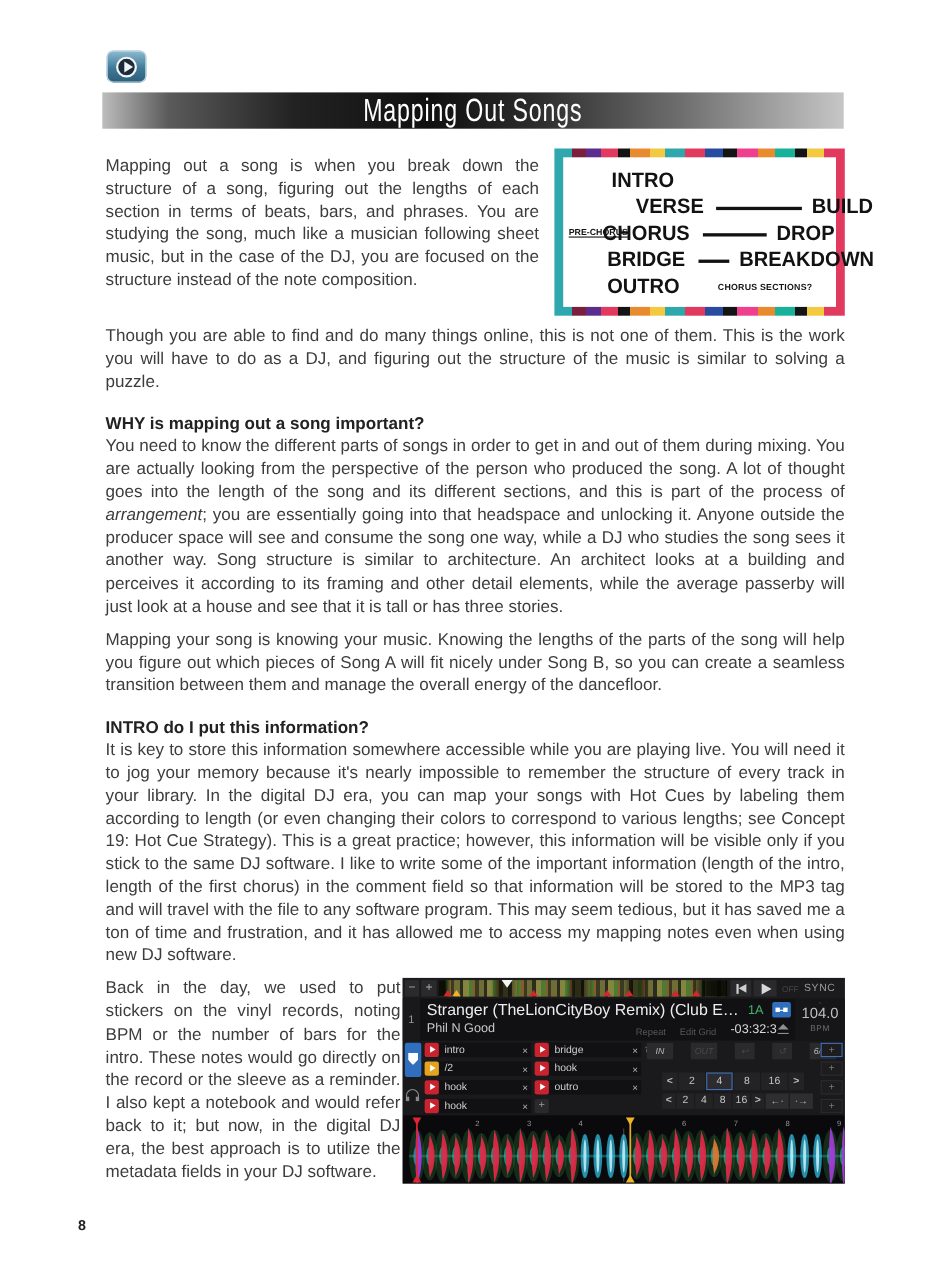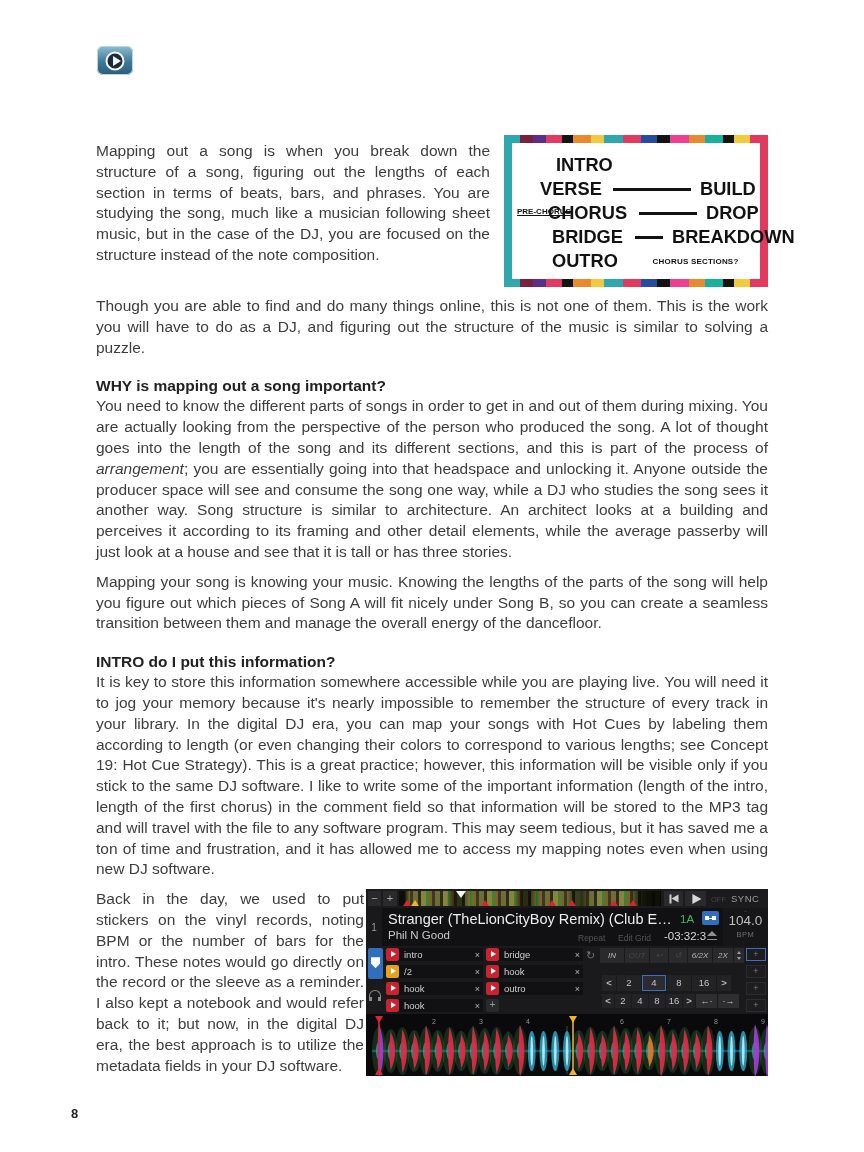--- a/index.html
+++ b/index.html
@@ -35,21 +35,21 @@
   .what-text { width:394px; }
   
   .frame { margin-left:auto; width:264px; height:152px; margin-top:-6px; padding:8px;
     background:linear-gradient(90deg,#2fa8ad 0 6%,#7a1f3d 6% 11%,#5b2d8e 11% 16%,#e23a5f 16% 22%,#141414 22% 26%,#e88b2f 26% 33%,#f3c93f 33% 38%,#2fa8ad 38% 45%,#e23a5f 45% 52%,#274b9f 52% 58%,#141414 58% 63%,#ef3f8f 63% 70%,#e88b2f 70% 76%,#18b29a 76% 83%,#141414 83% 87%,#f3c93f 87% 93%,#e23a5f 93% 100%); }
   .frame-inner { position:relative; width:100%; height:100%; background:#fff; padding-top:10px; }
   .drow { display:flex; align-items:center; height:24px; color:#121212; }
   .dword { font-size:19px; font-weight:bold; letter-spacing:0; transform:scaleX(.96); transform-origin:left; white-space:nowrap; }
   .dline { height:3px; background:#121212; margin:0 9px; flex:none; }
   .dsmall { font-size:8px; font-weight:bold; color:#121212; letter-spacing:.2px; }
   .dpre { position:absolute; left:5px; top:64px; font-size:8px; font-weight:bold; color:#121212;text-decoration:underline; }
-  .r1{padding-left:44px;} .r2{padding-left:28px;} .r3{padding-left:36px;} .r4{padding-left:40px;} .r5{padding-left:40px;}
+  .r1{padding-left:44px;} .r2{padding-left:66px;} .r3{padding-left:36px;} .r4{padding-left:40px;} .r5{padding-left:40px;}
   
   .back-row { display:flex; margin-top:9px;justify-content:flex-end; }
   .back-text { width:268px; }
   
   .serato { position:relative; margin-left:auto; width:402px; height:187px; background:#151517;
     font-family:"Liberation Sans",sans-serif; overflow:hidden; }
   .srow1 { position:absolute; left:0; top:0; width:402px; height:19px; background:#1b1b1d; }
   .sbtn { position:absolute; background:#2a2a2c; color:#a8a8a8; font-size:11px; line-height:15px;
     text-align:center; top:2px; height:15px; }
   .overview { position:absolute; left:33px; top:2px; width:262px; height:15px; overflow:hidden;
@@ -101,21 +101,21 @@
   .cue-row { position:relative; height:13px; margin-bottom:4px; background:#111113; display:flex; align-items:center; }
   .cuebtn { width:13px; height:13px; flex:none; position:relative; border-radius:2px; }
   .c-red { background:#c8232f; } .c-yellow { background:#e3a321; }
   .cuebtn .tri { position:absolute; left:5px; top:3.2px; width:0; height:0; border-left:5px solid #fff;
     border-top:3.4px solid transparent; border-bottom:3.4px solid transparent; }
   .cue-label { font-size:9.5px; color:#cfcfcf; margin-left:5px; flex:1; white-space:nowrap; overflow:hidden; }
   .cue-x { font-size:9px; color:#b5b5b5; margin-right:3px; }
   .addbtn { width:13px; height:13px; background:#2a2a2c; color:#9a9a9a; font-size:10px; line-height:12px; text-align:center; border-radius:2px; }
   .loopwrap { position:absolute; left:218px; top:0; width:160px; height:68px; }
   .refresh { position:absolute; left:2px; top:3px; font-size:11px; color:#777; }
-  .looprow { position:absolute; left:16px; top:2px; display:flex; gap:1px;font-style:italic; }
+  .looprow { position:absolute; left:4px; top:2px; display:flex; gap:16px;font-style:italic; }
   .lbtn { height:15px; background:#2a2a2c; color:#b8b8b8; font-size:8px; line-height:15px; text-align:center; }
   .lbtn.dim { color:#49494b; }
   .stepper { width:10px; height:15px; background:#2a2a2c; position:relative; }
   .stepper .u { position:absolute; left:2.5px; top:3px; width:0; height:0; border-left:2.5px solid transparent; border-right:2.5px solid transparent; border-bottom:3px solid #9a9a9a; }
   .stepper .d { position:absolute; left:2.5px; bottom:3px; width:0; height:0; border-left:2.5px solid transparent; border-right:2.5px solid transparent; border-top:3px solid #9a9a9a; }
   .numrow { position:absolute; display:flex; gap:1px; }
   .nbtn { height:16px; background:#232325; color:#c4c4c4; font-size:9.5px; line-height:16px; text-align:center; }
   .nbtn.sel { border:1px solid #3f6fba; line-height:14px; background:#2c2c30; }
   .chev { background:#232325; color:#b8b8b8; font-weight:bold; }
   .jarrow { background:#2e2e30; color:#c8c8c8; font-size:9px; }
@@ -127,20 +127,23 @@
   .page-num { position:absolute; left:71px; top:1106px; font-size:13px; font-weight:bold; color:#222; }
 </style>
 </head>
 <body>
 
 <div class="page">
 
   <div class="play-badge">
     <span class="ring"></span>
     <span class="tri"></span>
+  </div>
+  <div class="banner">
+    <span>Mapping Out Songs</span>
   </div>
 
   <div class="content">
 
     <div class="what-row">
       <div class="what-text">
         <p>Mapping out a song is when you break down the structure of a song, figuring out the lengths of each section in terms of beats, bars, and phrases. You are studying the song, much like a musician following sheet music, but in the case of the DJ, you are focused on the structure instead of the note composition.</p>
       </div>
       <div class="frame">
         <div class="frame-inner">

